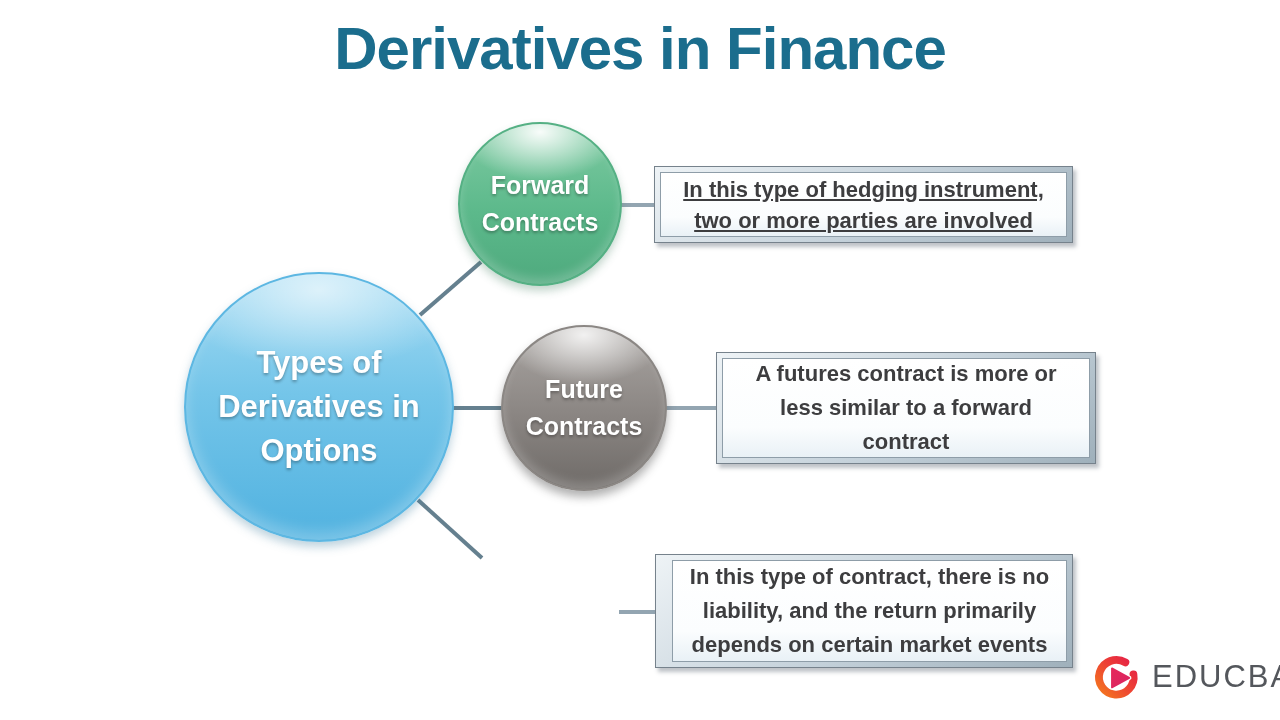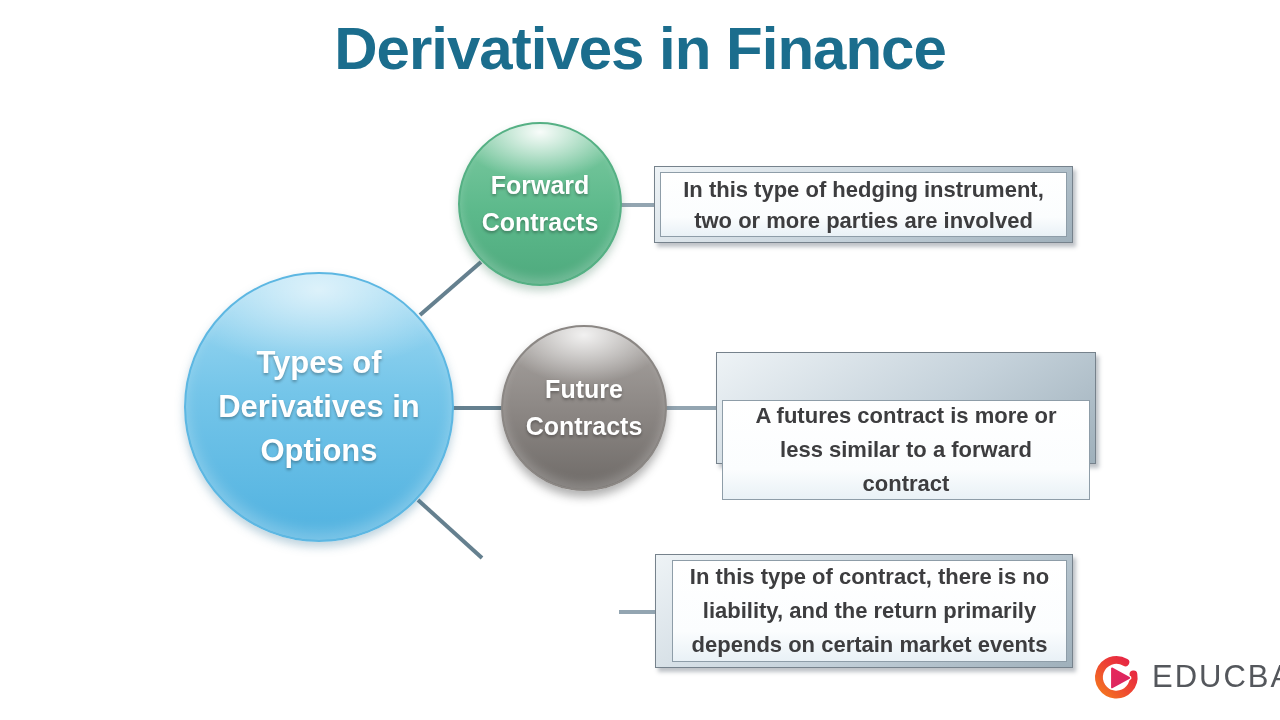--- a/index.html
+++ b/index.html
@@ -73,23 +73,23 @@
   }
   .desc-box .inner {
     width: 100%; height: 100%;
     background: linear-gradient(180deg, #ffffff 0%, #fbfdfe 70%, #e9f1f6 100%);
     border: 1px solid #8e9da8;
     display: flex; align-items: center; justify-content: center;
     text-align: center; font-weight: bold; color: #3d3d3f;
     white-space: pre-line;
   }
   .desc-box.box-0 { left: 654px; top: 166px; width: 419px; height: 77px; }
-  .desc-box.box-0 .inner { font-size: 22px; line-height: 31px; }
+  .desc-box.box-0 .inner { font-size: 22px; line-height: 31px; text-decoration: underline; }
   .desc-box.box-1 { left: 716px; top: 352px; width: 380px; height: 112px; }
-  .desc-box.box-1 .inner { font-size: 22px; line-height: 34px; margin-top: 42px; }
+  .desc-box.box-1 .inner { font-size: 22px; line-height: 34px; }
   .desc-box.box-2 { left: 655px; top: 554px; width: 418px; height: 114px; padding-left: 16px; }
   .desc-box.box-2 .inner { font-size: 22px; line-height: 34px; }
 
   .logo {
     position: absolute; left: 1092px; top: 648px; height: 58px;
     display: flex; align-items: center; gap: 8px;
   }
   .logo .wordmark {
     font-size: 31px; color: #54575c; letter-spacing: 2px; font-weight: 400;
   }

